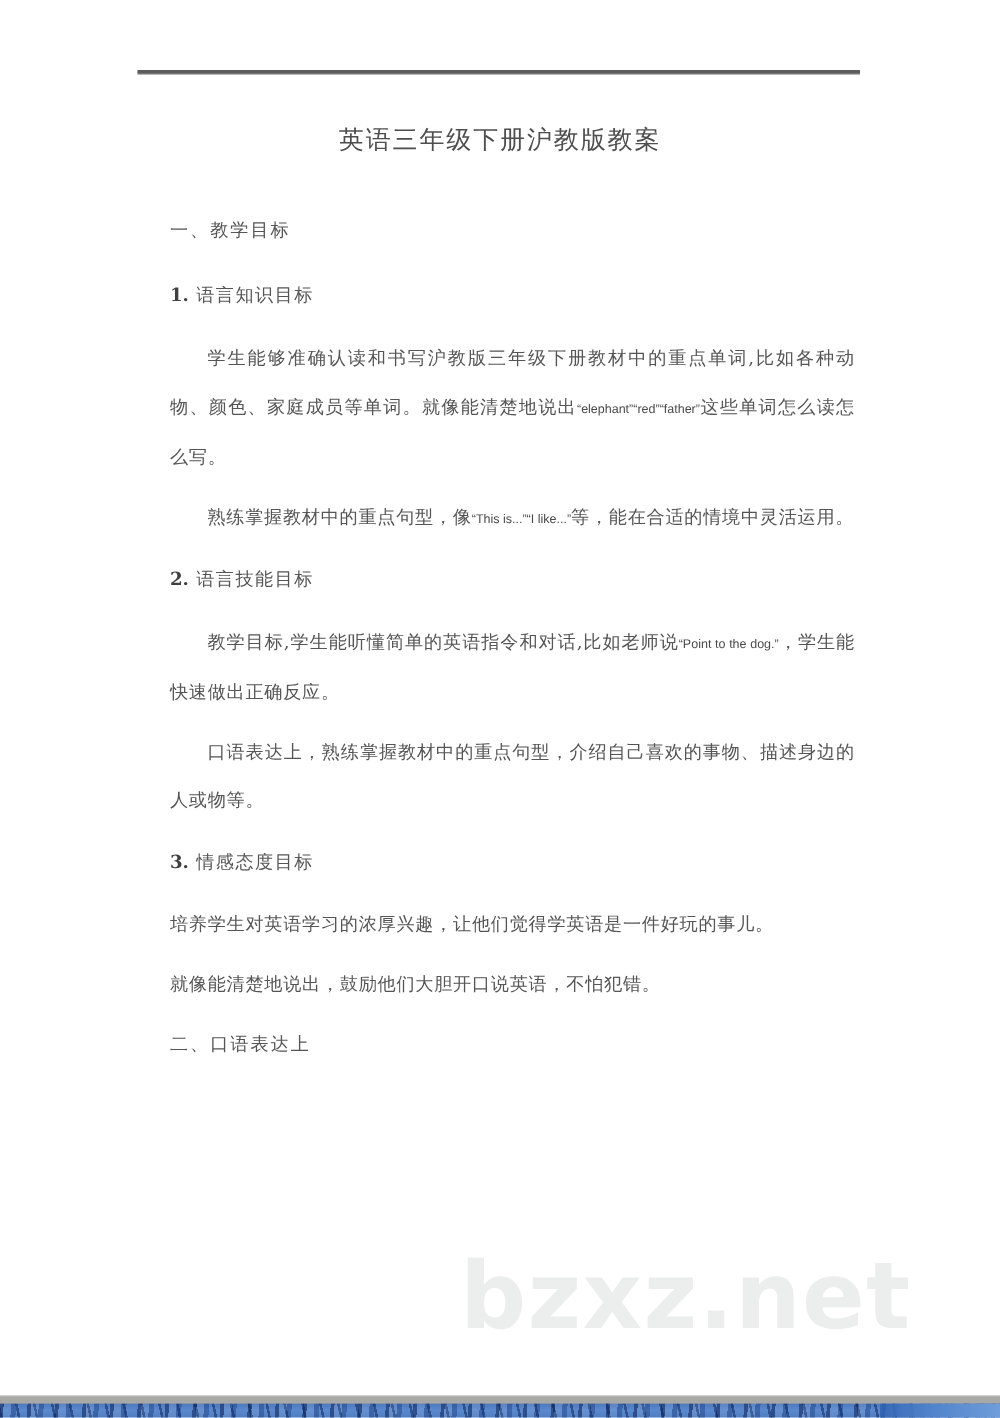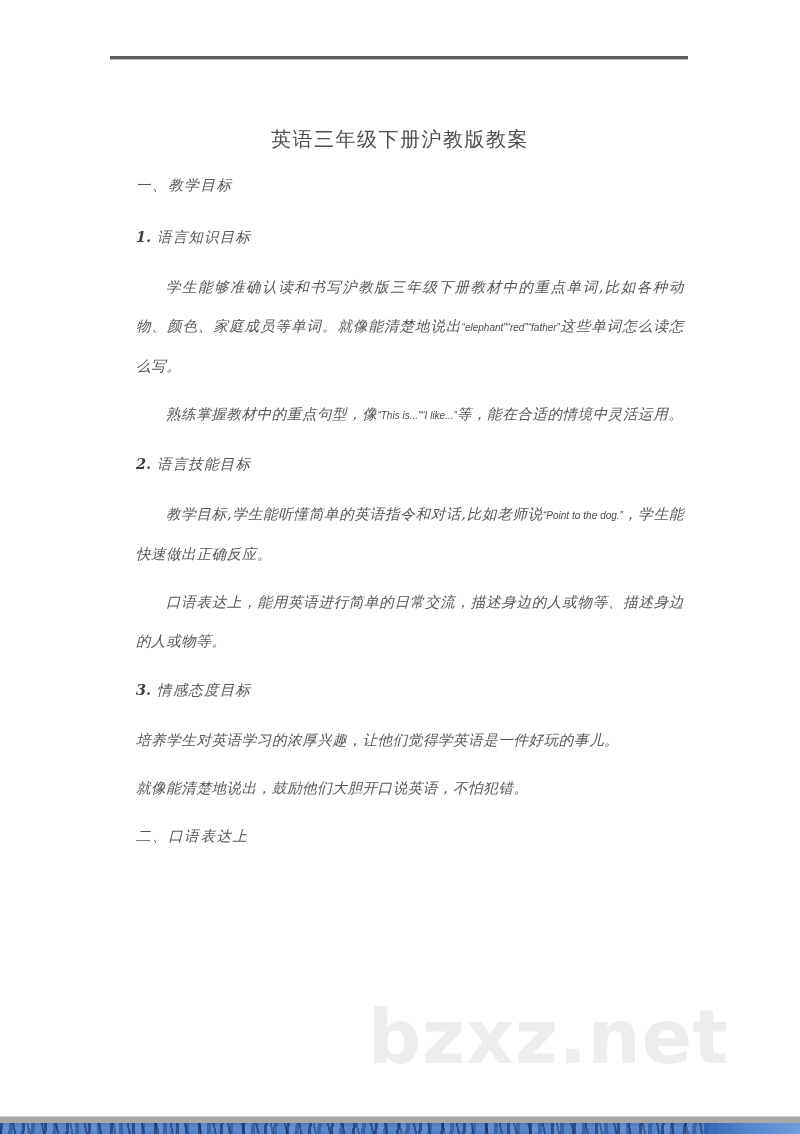--- a/index.html
+++ b/index.html
@@ -44,40 +44,38 @@
     left: 0;
     top: 96px;
     width: 800px;
     text-align: center;
     font-size: 20px;
     line-height: 30px;
     letter-spacing: 1.5px;
     color: #4e4e4e;
     font-family: "DejaVu Serif", "Liberation Serif", serif;
     font-weight: 400;
-    margin-top: 28px;
   }
 
   
   .body-col {
     position: absolute;
     left: 136px;
     top: 166px;
     width: 548px;
   }
 
   .blk {
     font-size: 14.5px;
     line-height: 39px;
     color: #555555;
     letter-spacing: 0.6px;
     text-align: justify;
     margin: 0 0 9px 0;
     font-family: "DejaVu Serif", "Liberation Serif", serif;
-    font-style: italic;
   }
 
   .blk.heading {
     letter-spacing: 1.6px;
     margin-bottom: 12px;
   }
 
   .blk.sub-heading {
     letter-spacing: 1.2px;
     margin-bottom: 11px;
@@ -188,21 +186,21 @@
 
     <p class="blk sub-heading">
       <span class="num">2.</span>
       <span>语言技能目标</span>
     </p>
 
     <p class="blk indent">
       <span>教学目标,学生能听懂简单的英语指令和对话,比如老师说</span><span class="en">“Point to the dog.”</span><span>，学生能快速做出正确反应。</span>
     </p>
 
-    <p class="blk indent">口语表达上，能用英语进行简单的日常交流，描述身边的人或物等、描述身边的人或物等。</p>
+    <p class="blk indent">口语表达上，熟练掌握教材中的重点句型，介绍自己喜欢的事物、描述身边的人或物等。</p>
 
 
     <p class="blk sub-heading">
       <span class="num">3.</span>
       <span>情感态度目标</span>
     </p>
 
     <p class="blk">培养学生对英语学习的浓厚兴趣，让他们觉得学英语是一件好玩的事儿。</p>
 
     <p class="blk">就像能清楚地说出，鼓励他们大胆开口说英语，不怕犯错。</p>

